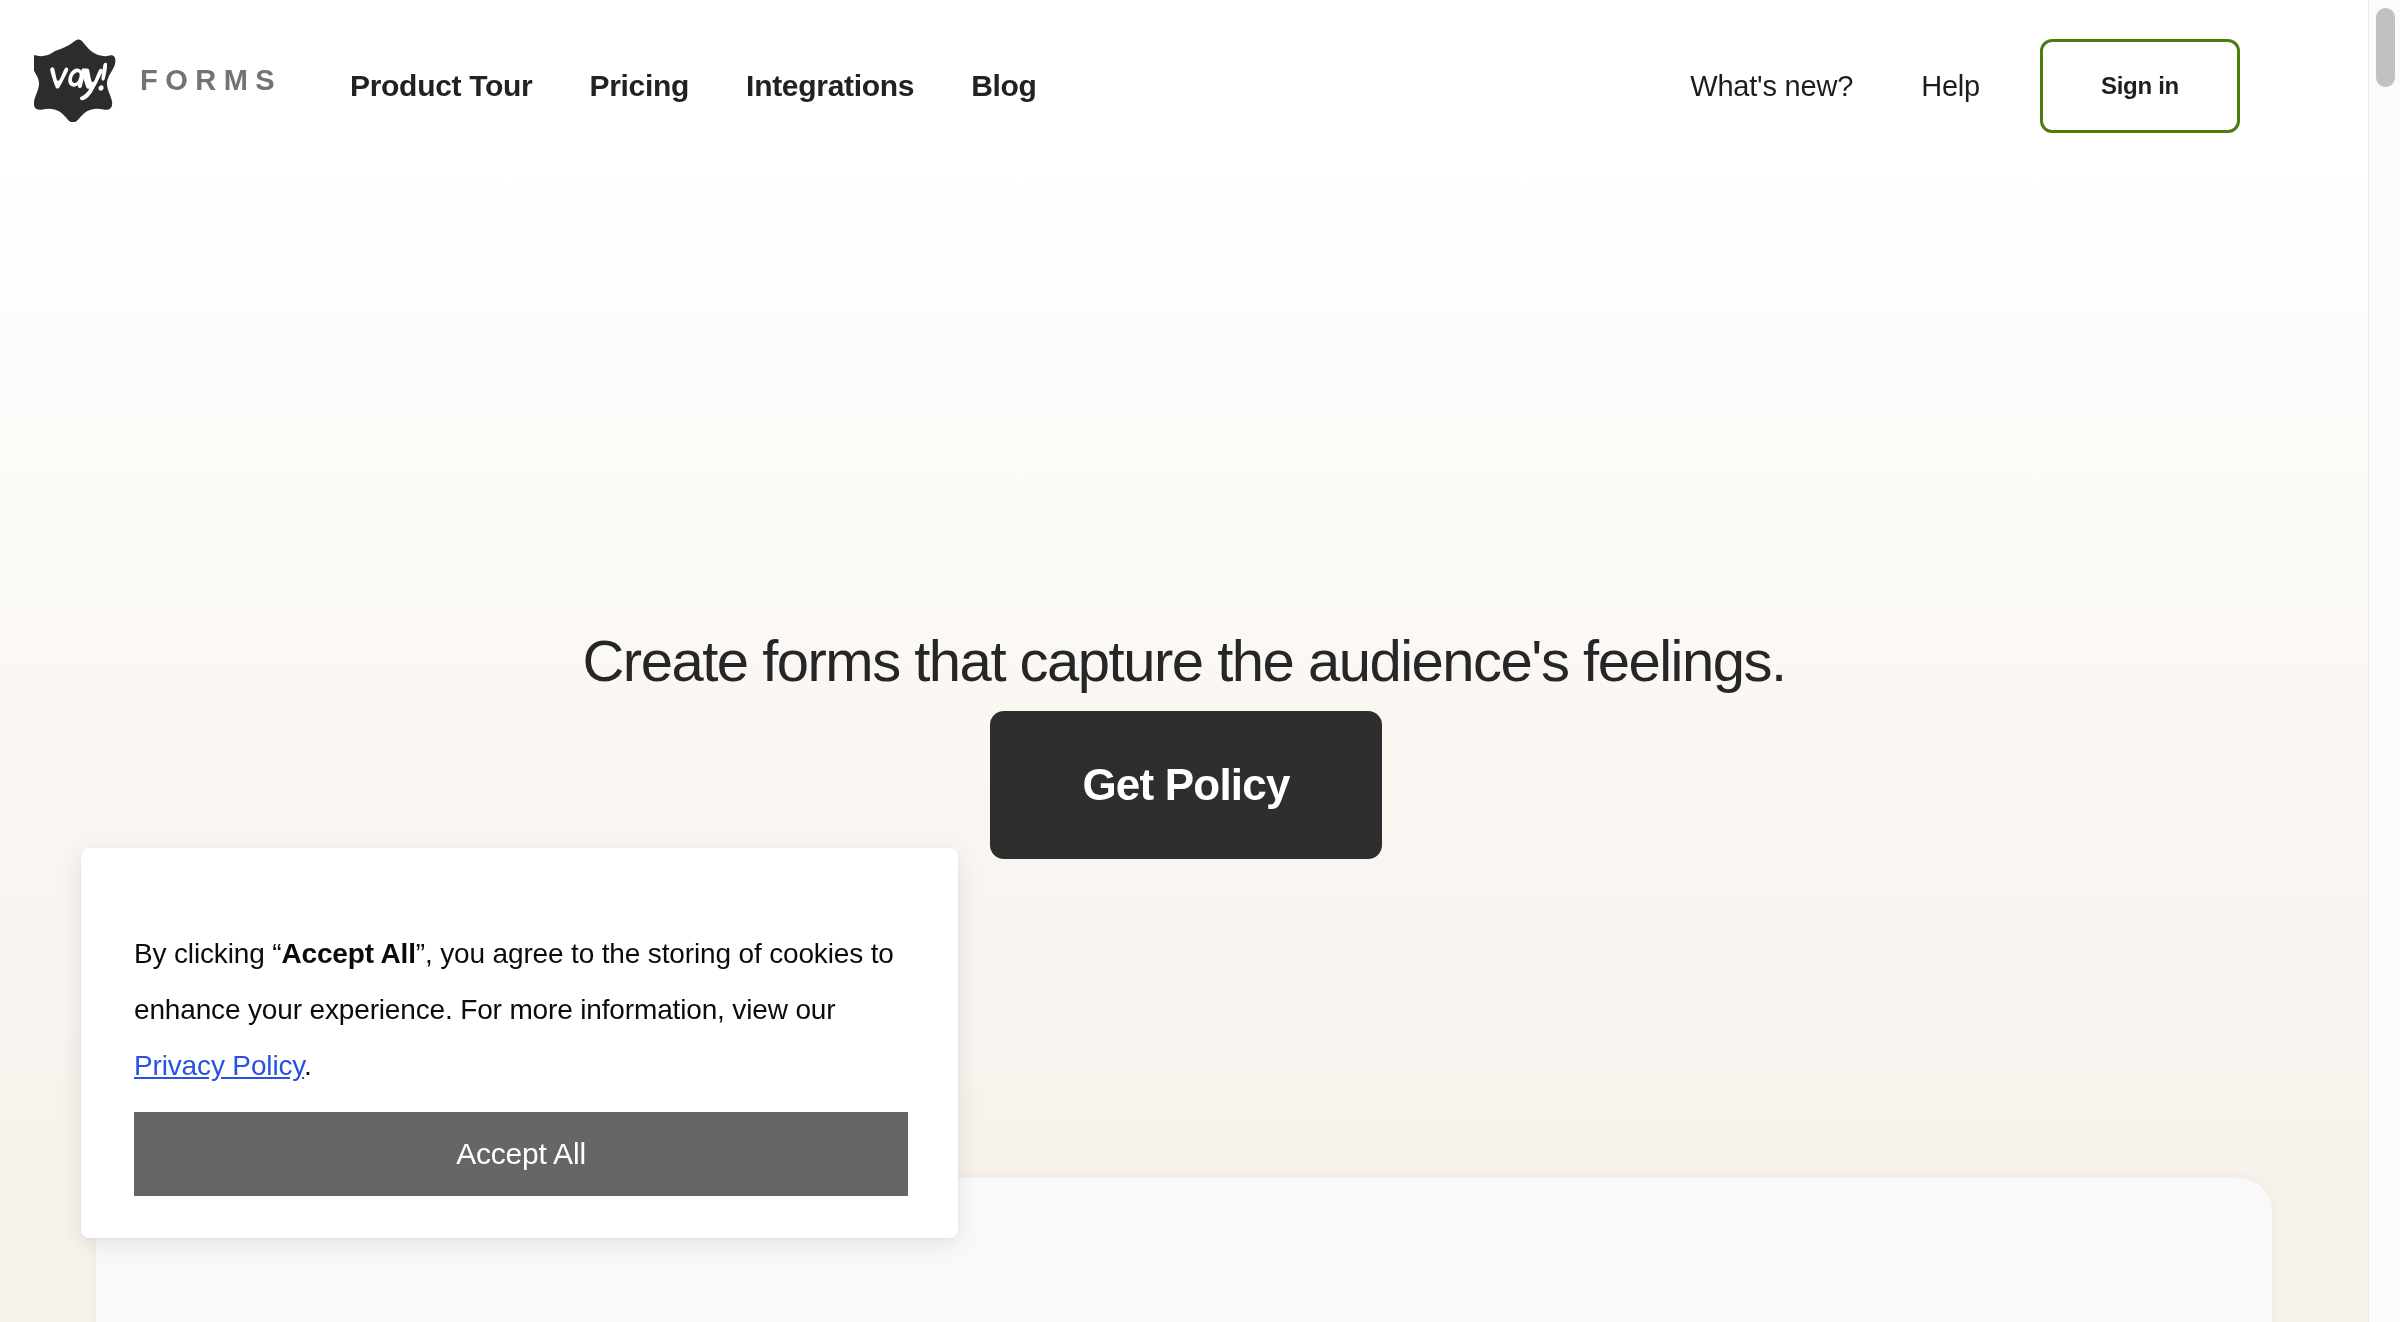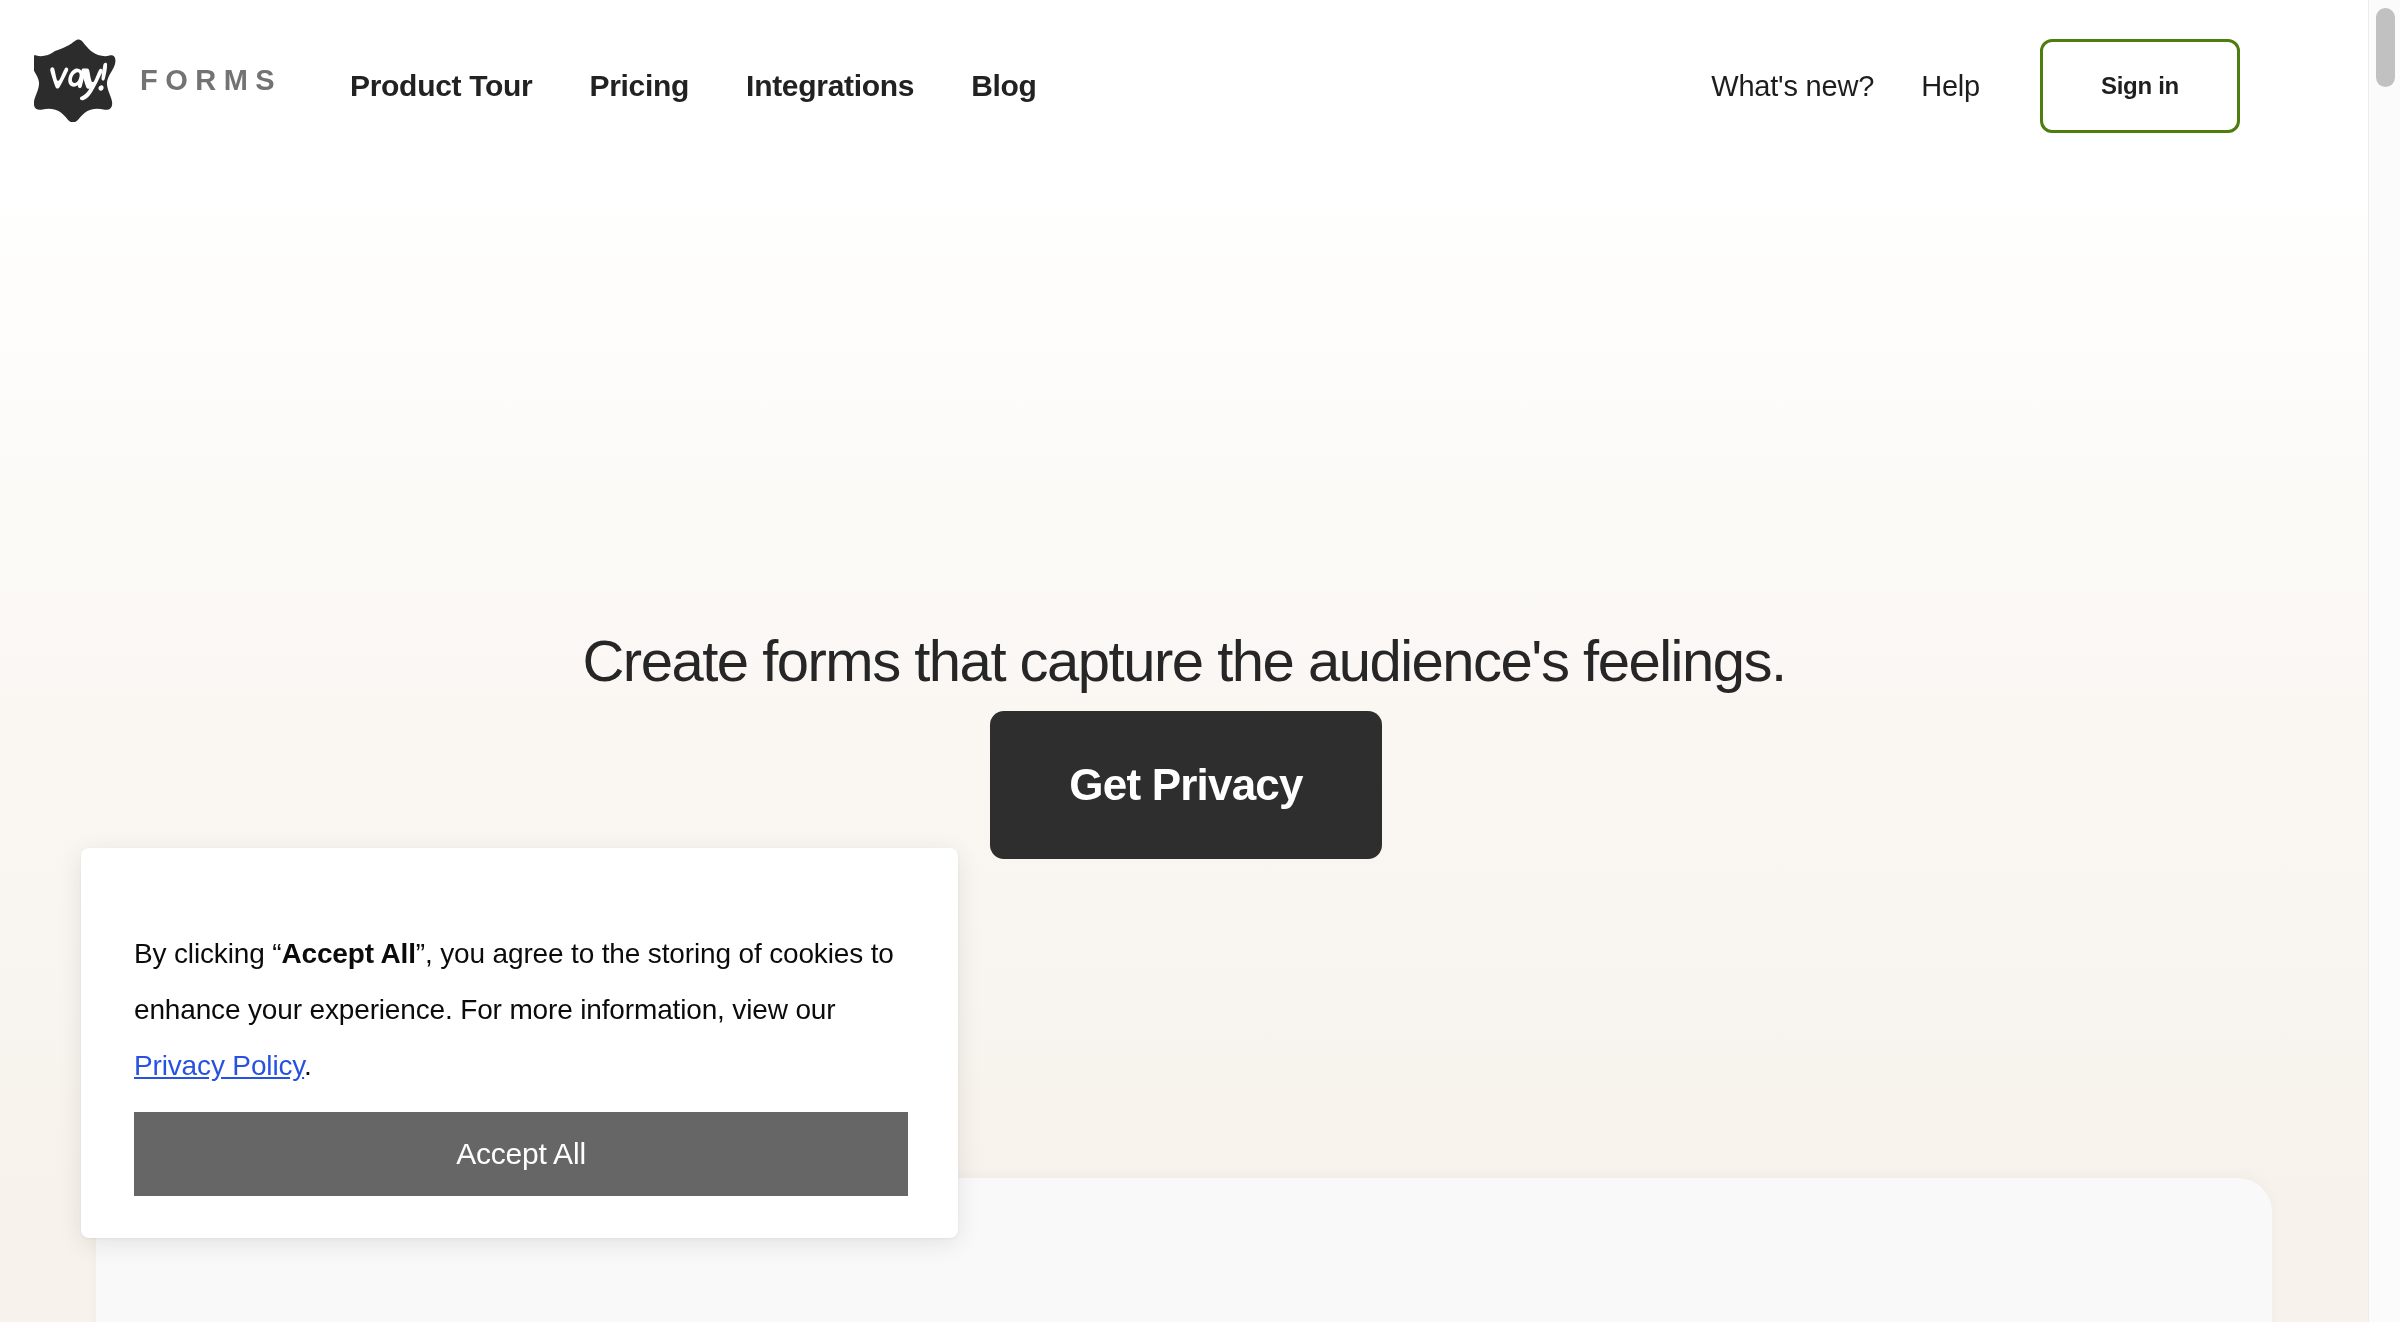--- a/index.html
+++ b/index.html
@@ -94,21 +94,21 @@
   .util-link {
     font-family: "Liberation Sans", sans-serif;
     font-size: 29px;
     font-weight: 400;
     color: #1d1d1d;
     text-decoration: none;
     white-space: nowrap;
     letter-spacing: -0.2px;
     cursor: pointer;
   }
-  .util-link + .util-link { margin-left: 39px; }
+  .util-link + .util-link { margin-left: 60px; }
 
   .btn-signin {
     margin-left: 52px;
     width: 200px;
     height: 94px;
     border: 3px solid #4d7c0f;
     border-radius: 12px;
     background: #ffffff;
     font-family: "Liberation Sans", sans-serif;
     font-size: 24px;
@@ -326,21 +326,21 @@
       <a class="util-link">Help</a>
       <button class="btn-signin">Sign in</button>
     </div>
 
   </header>
 
   <section class="hero">
     <p class="hero-sub">Create forms that capture the audience's feelings.</p>
   </section>
 
-  <button class="btn-getstarted">Get Privacy</button>
+  <button class="btn-getstarted">Get Policy</button>
 
   <div class="lower-band"></div>
   <div class="preview-card"></div>
 
   <div class="cookie-dialog">
     <div class="cookie-text">
       <span>By clicking “</span><b>Accept All</b><span>”, you agree to the storing of cookies to enhance your experience. For more information, view our </span><a class="cookie-link">Privacy Policy</a><span>.</span>
     </div>
   </div>
   <button class="btn-accept">Accept All</button>

